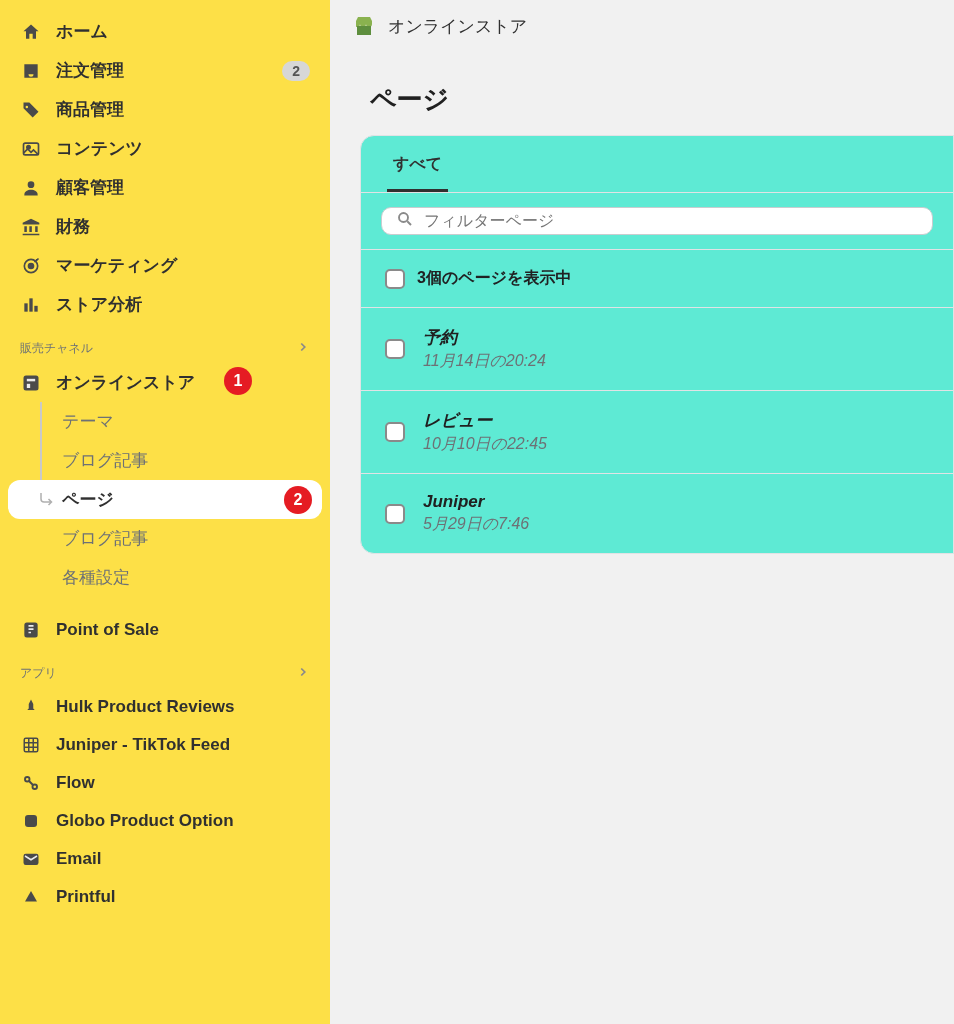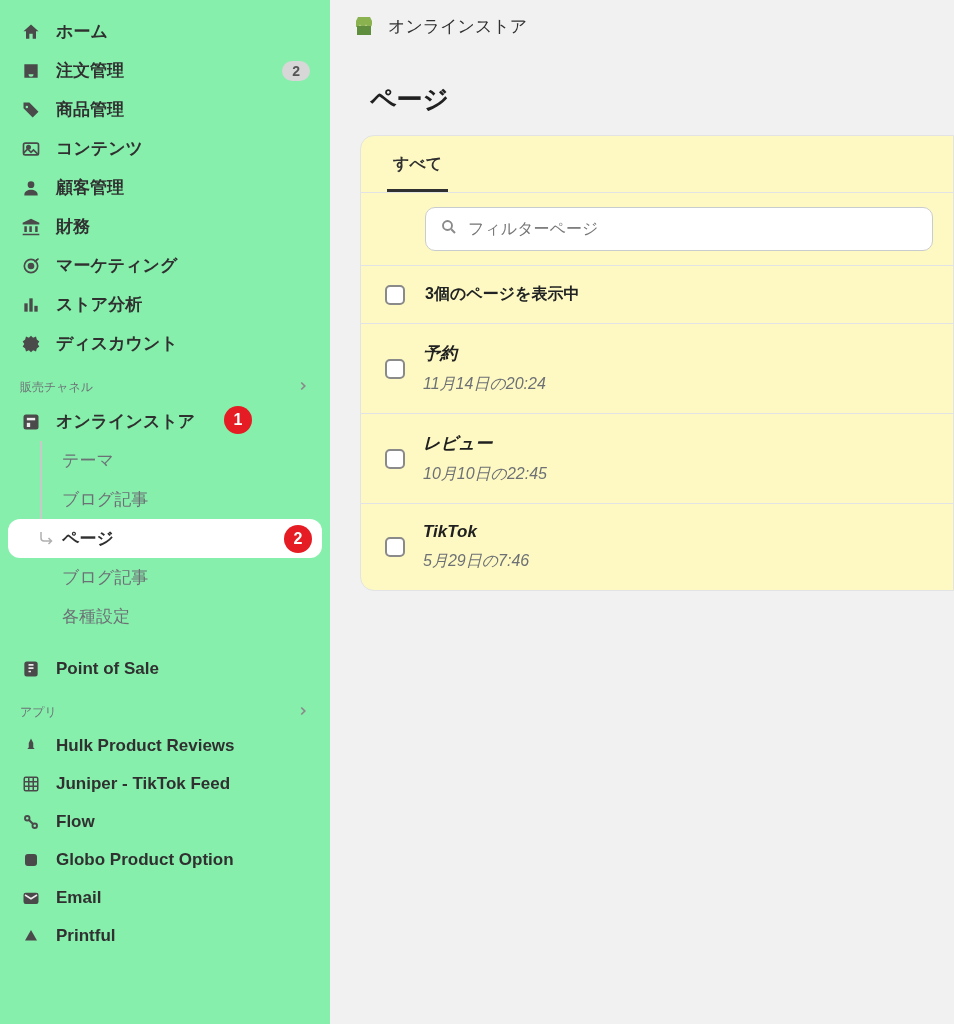--- a/index.html
+++ b/index.html
@@ -7,21 +7,21 @@
     font-family: -apple-system, BlinkMacSystemFont, "Segoe UI", sans-serif;
     background: #f1f1f1;
     width: 954px;
     height: 1024px;
     display: flex;
     overflow: hidden;
     color: #202223;
   }
   .sidebar {
     width: 330px;
-    background: #86efac;
+    background: #fde047;
     padding: 12px 0;
     overflow-y: auto;
   }
   .nav-item {
     display: flex;
     align-items: center;
     gap: 14px;
     padding: 8px 20px;
     font-size: 17px;
     font-weight: 600;
@@ -91,54 +91,53 @@
     padding: 14px 22px;
     font-size:17px;
     color:#303030;
   }
   .store-icon {
     width:24px; height:24px;
     display:flex; align-items:center; justify-content:center;
   }
   .page-title { padding: 30px 40px 18px; font-size:26px; font-weight:700; color:#202020; }
   .card {
-    background:#fef9c3;
+    background:#5eead4;
     border-radius:14px 0 0 14px;
     margin-left:30px;
     border:1px solid #e1e3e5;
     overflow:hidden;
   }
   .tabs { display:flex; border-bottom:1px solid #e1e3e5; padding: 0 26px; }
   .tab { padding:18px 6px 14px; font-size:16px; font-weight:700; color:#303030; border-bottom:3px solid #303030; }
   .filter-row { padding: 14px 20px; }
   .filter-input {
     display:flex; align-items:center; gap:10px;
     border:1px solid #c9cccf;
     border-radius:10px;
-    padding:10px 14px;
+    padding:2px 14px;
     background:#fff;
-    margin-left:44px;
   }
   .filter-input input {
     border:none; outline:none; font-size:16px; color:#6d7175; flex:1; background:transparent;
   }
   .list-row {
     display:flex; align-items:center; gap:18px;
     padding: 18px 24px;
     border-top:1px solid #e1e3e5;
     font-style:italic;
   }
   .list-row:first-of-type { border-top:none; }
   .checkbox {
     width:20px; height:20px; border:2px solid #8a8a8a;
     border-radius:5px; background:#fff; flex-shrink:0;
   }
   .row-title { font-size:17px; font-weight:700; color:#202020; }
-  .row-sub { font-size:16px; color:#6d7175; margin-top:9px; }
-  .summary-row { font-size:16px; font-weight:700; padding:18px 24px; display:flex; align-items:center; gap:20px; border-top:1px solid #e1e3e5;}
+  .row-sub { font-size:16px; color:#6d7175; margin-top:2px; }
+  .summary-row { font-size:16px; font-weight:700; padding:18px 24px; display:flex; align-items:center; gap:12px; border-top:1px solid #e1e3e5;}
 </style>
 </head>
 <body>
 
 <div class="sidebar">
 
   <div class="nav-item">
     <span class="icon">
         <svg viewBox="0 0 24 24" width="20" height="20" fill="#4a4a4a">
           <path d="M12 3l9 8h-3v9h-4v-6h-4v6H6v-9H3z"></path>
@@ -202,28 +201,20 @@
   </div>
   <div class="nav-item">
     <span class="icon">
         <svg viewBox="0 0 24 24" width="20" height="20" fill="#4a4a4a">
           <rect x="4" y="10" width="4" height="10"></rect>
           <rect x="10" y="4" width="4" height="16"></rect>
           <rect x="16" y="13" width="4" height="7"></rect>
         </svg>
       </span>
     <span>ストア分析</span>
-  </div>
-  <div class="nav-item">
-    <span class="icon">
-        <svg viewBox="0 0 24 24" width="20" height="20" fill="#4a4a4a">
-          <path d="M12 2l2.5 2.5L18 3l1 3.5L22 9l-2 3 2 3-3 2.5L18 21l-3.5-1.5L12 22l-2.5-2.5L6 21l-1-3.5L2 15l2-3-2-3 3-2.5L6 3l3.5 1.5z"></path>
-        </svg>
-      </span>
-    <span>ディスカウント</span>
   </div>
 
   <div class="section-header">
     <span>販売チャネル</span>
     <span><svg width="14" height="14" viewBox="0 0 24 24" fill="none" stroke="#8a8a8a" stroke-width="3">
           <path d="M9 6l6 6-6 6"></path>
         </svg></span>
   </div>
 
   <div class="nav-item" style="position:relative;">
@@ -375,18 +366,18 @@
     <div class="list-row">
       <div class="checkbox"></div>
       <div>
         <div class="row-title">レビュー</div>
         <div class="row-sub">10月10日の22:45</div>
       </div>
     </div>
     <div class="list-row">
       <div class="checkbox"></div>
       <div>
-        <div class="row-title">TikTok</div>
+        <div class="row-title">Juniper</div>
         <div class="row-sub">5月29日の7:46</div>
       </div>
     </div>
   </div>
 </div>
 
 </body></html>

